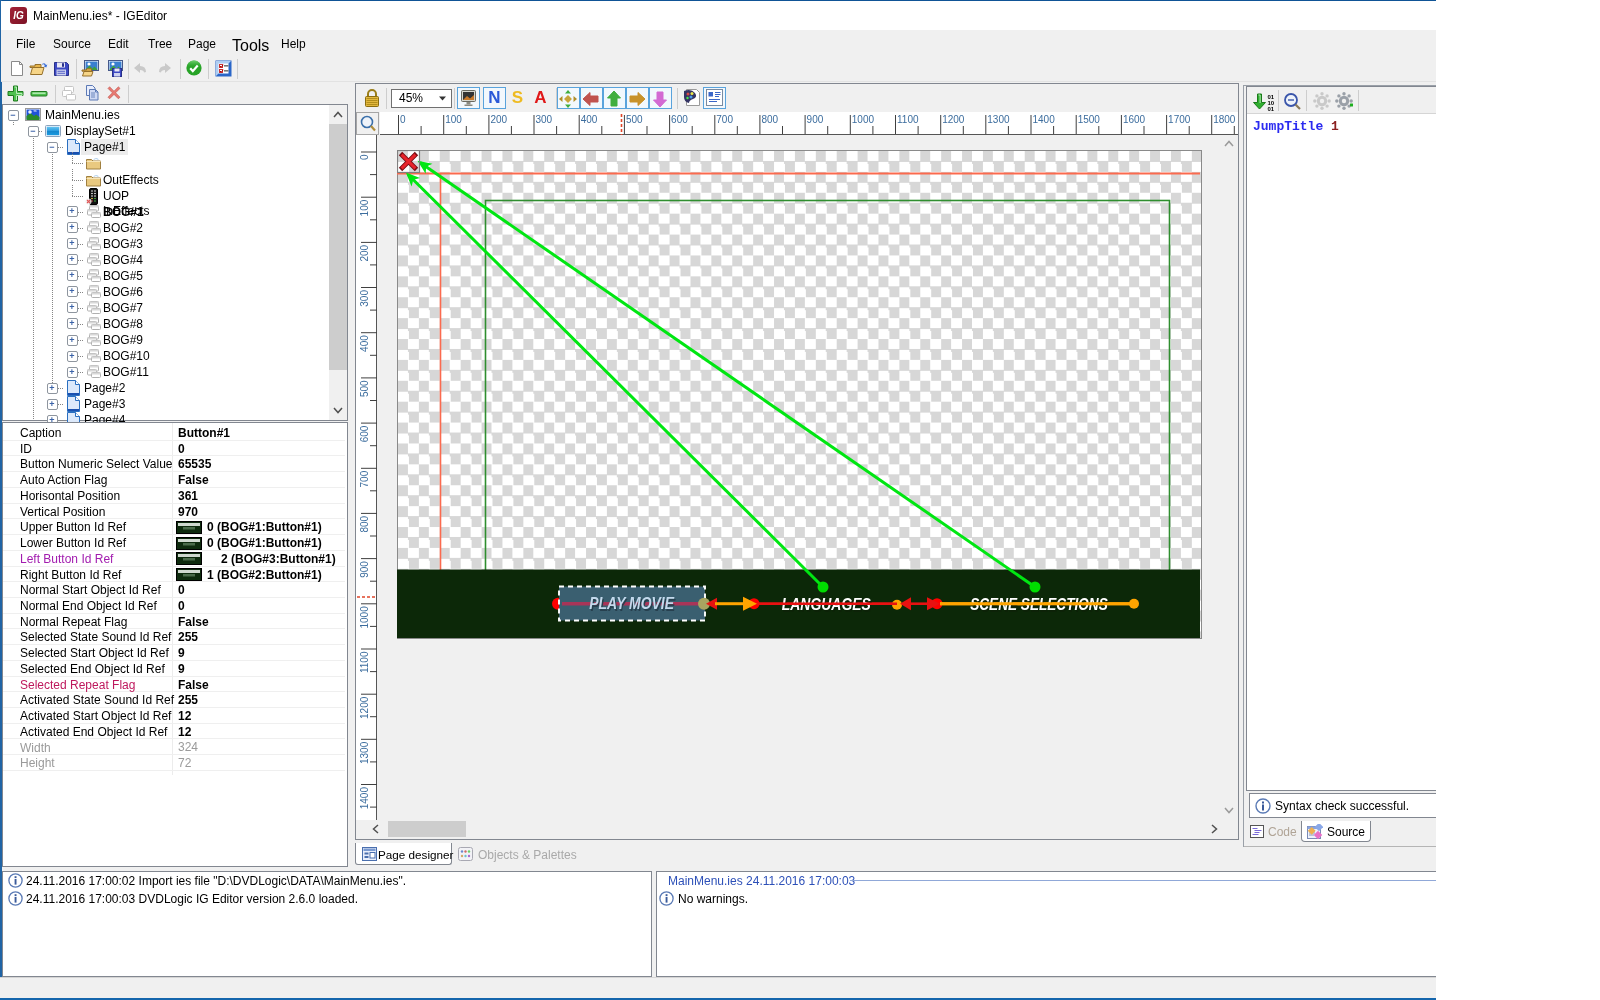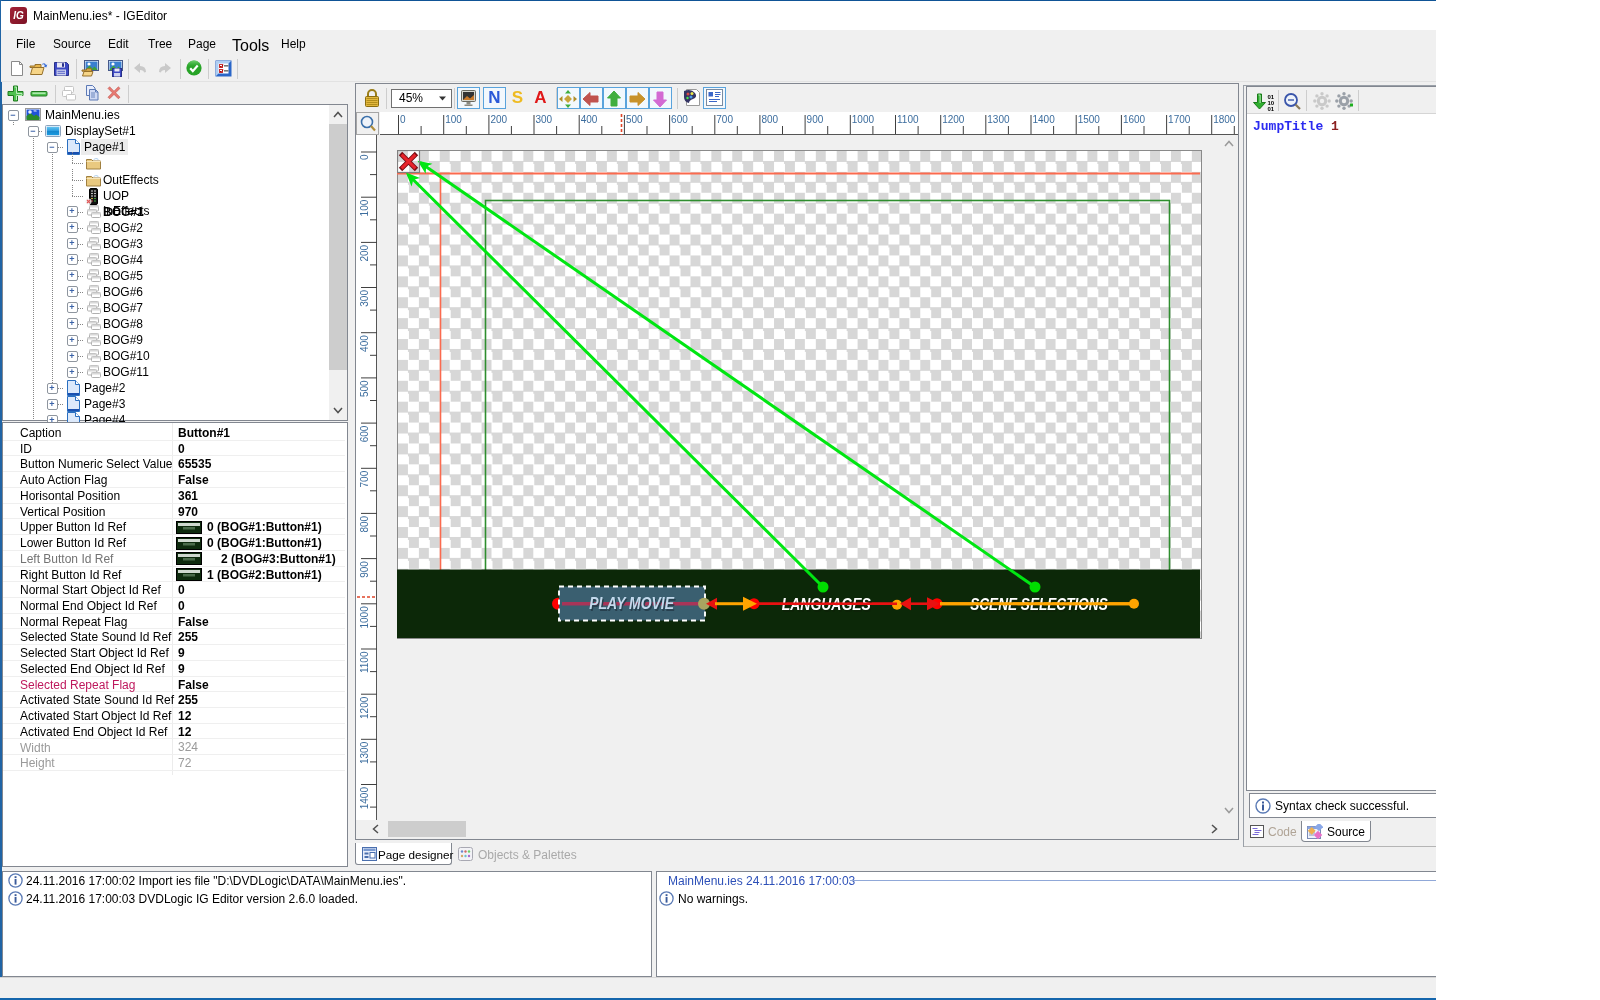--- a/index.html
+++ b/index.html
@@ -421,21 +421,21 @@
 <svg class="ab" style="left:176px;top:536.5px" width="26" height="13">
       <rect x="0.5" y="0.5" width="25" height="12" fill="#0d2a0d" stroke="#000"></rect>
       <rect x="2" y="2" width="22" height="3" fill="#cfd8cf"></rect>
       <rect x="7" y="6" width="12" height="2.5" fill="#4a6a4a"></rect>
     </svg>
 <div class="prow" style="top:535.0px;">
       <span class="pv" style="left:206px;">0 (BOG#1:Button#1)</span>
     </div>
 <div class="ab" style="left:3px;top:565.5px;width:342px;height:1px;background:#efefef"></div>
 <div class="prow" style="top:550.8px;">
-      <span class="pl" style="color:#737373">Left Button Id Ref</span>
+      <span class="pl" style="color:#a21caf">Left Button Id Ref</span>
     </div>
 <svg class="ab" style="left:176px;top:552.3px" width="26" height="13">
       <rect x="0.5" y="0.5" width="25" height="12" fill="#0d2a0d" stroke="#000"></rect>
       <rect x="2" y="2" width="22" height="3" fill="#cfd8cf"></rect>
       <rect x="7" y="6" width="12" height="2.5" fill="#4a6a4a"></rect>
     </svg>
 <div class="prow" style="top:550.8px;">
       <span class="pv" style="left:220px;">2 (BOG#3:Button#1)</span>
     </div>
 <div class="ab" style="left:3px;top:581.2px;width:342px;height:1px;background:#efefef"></div>

